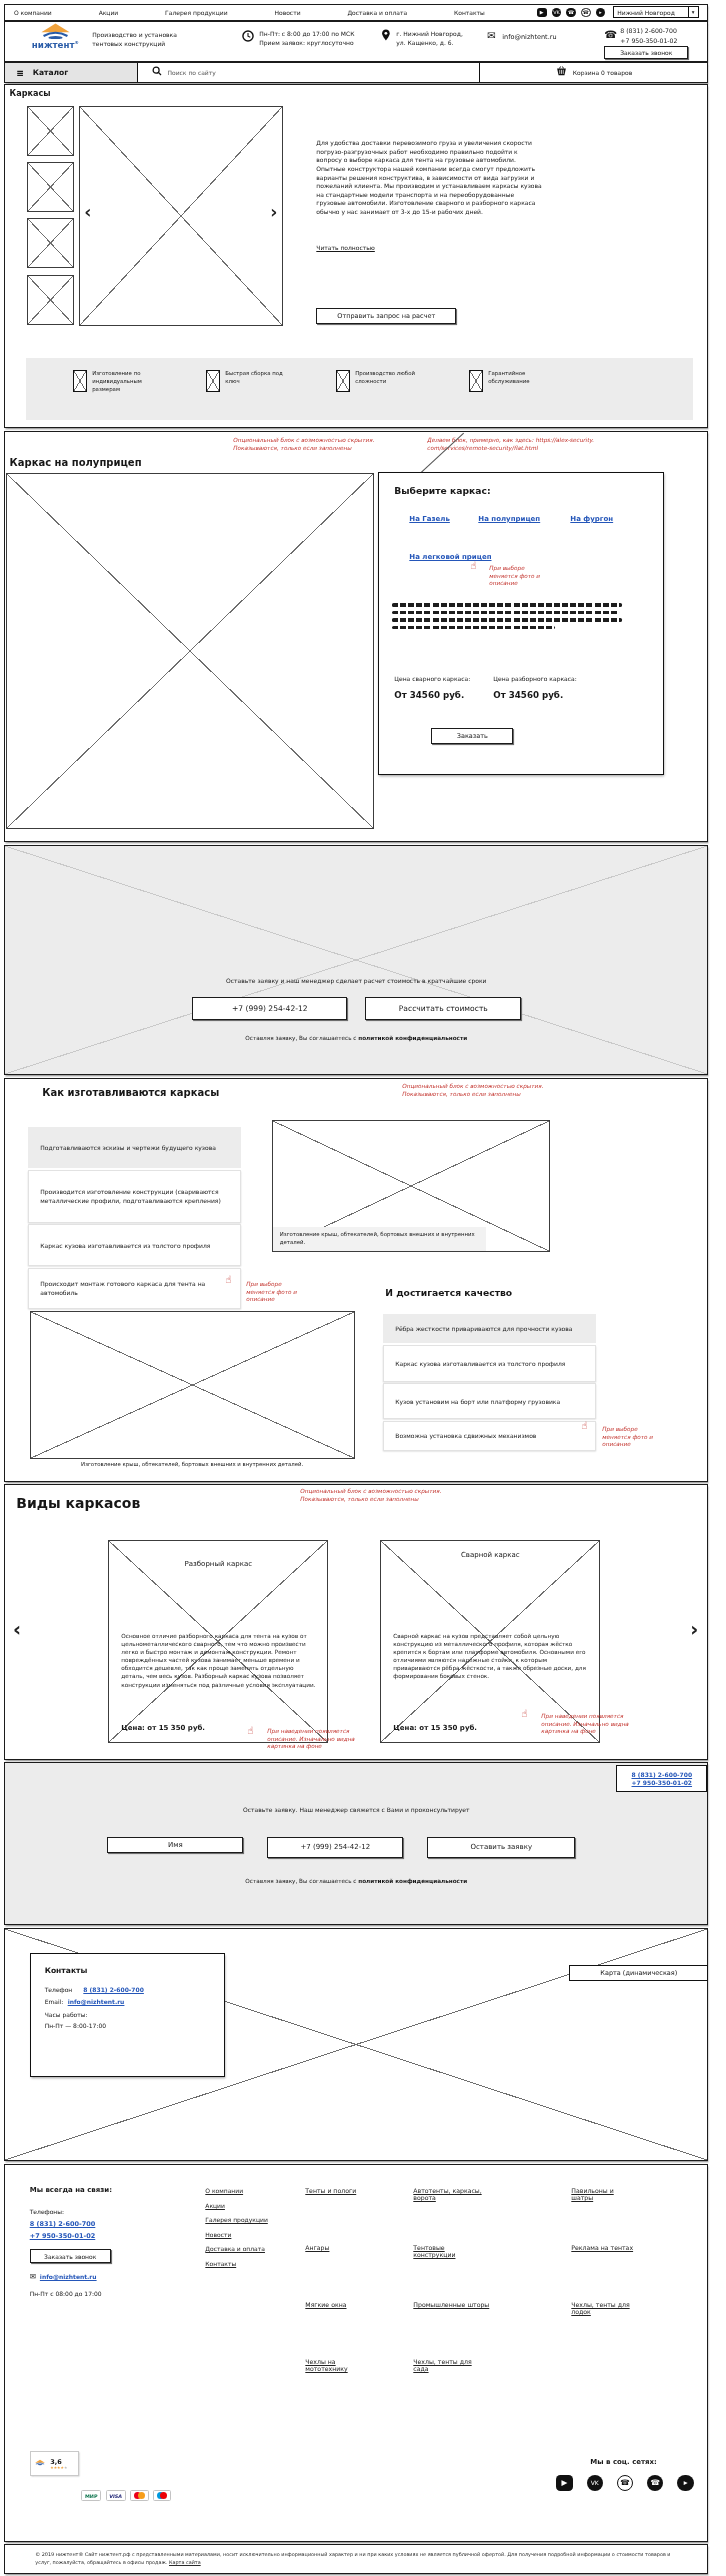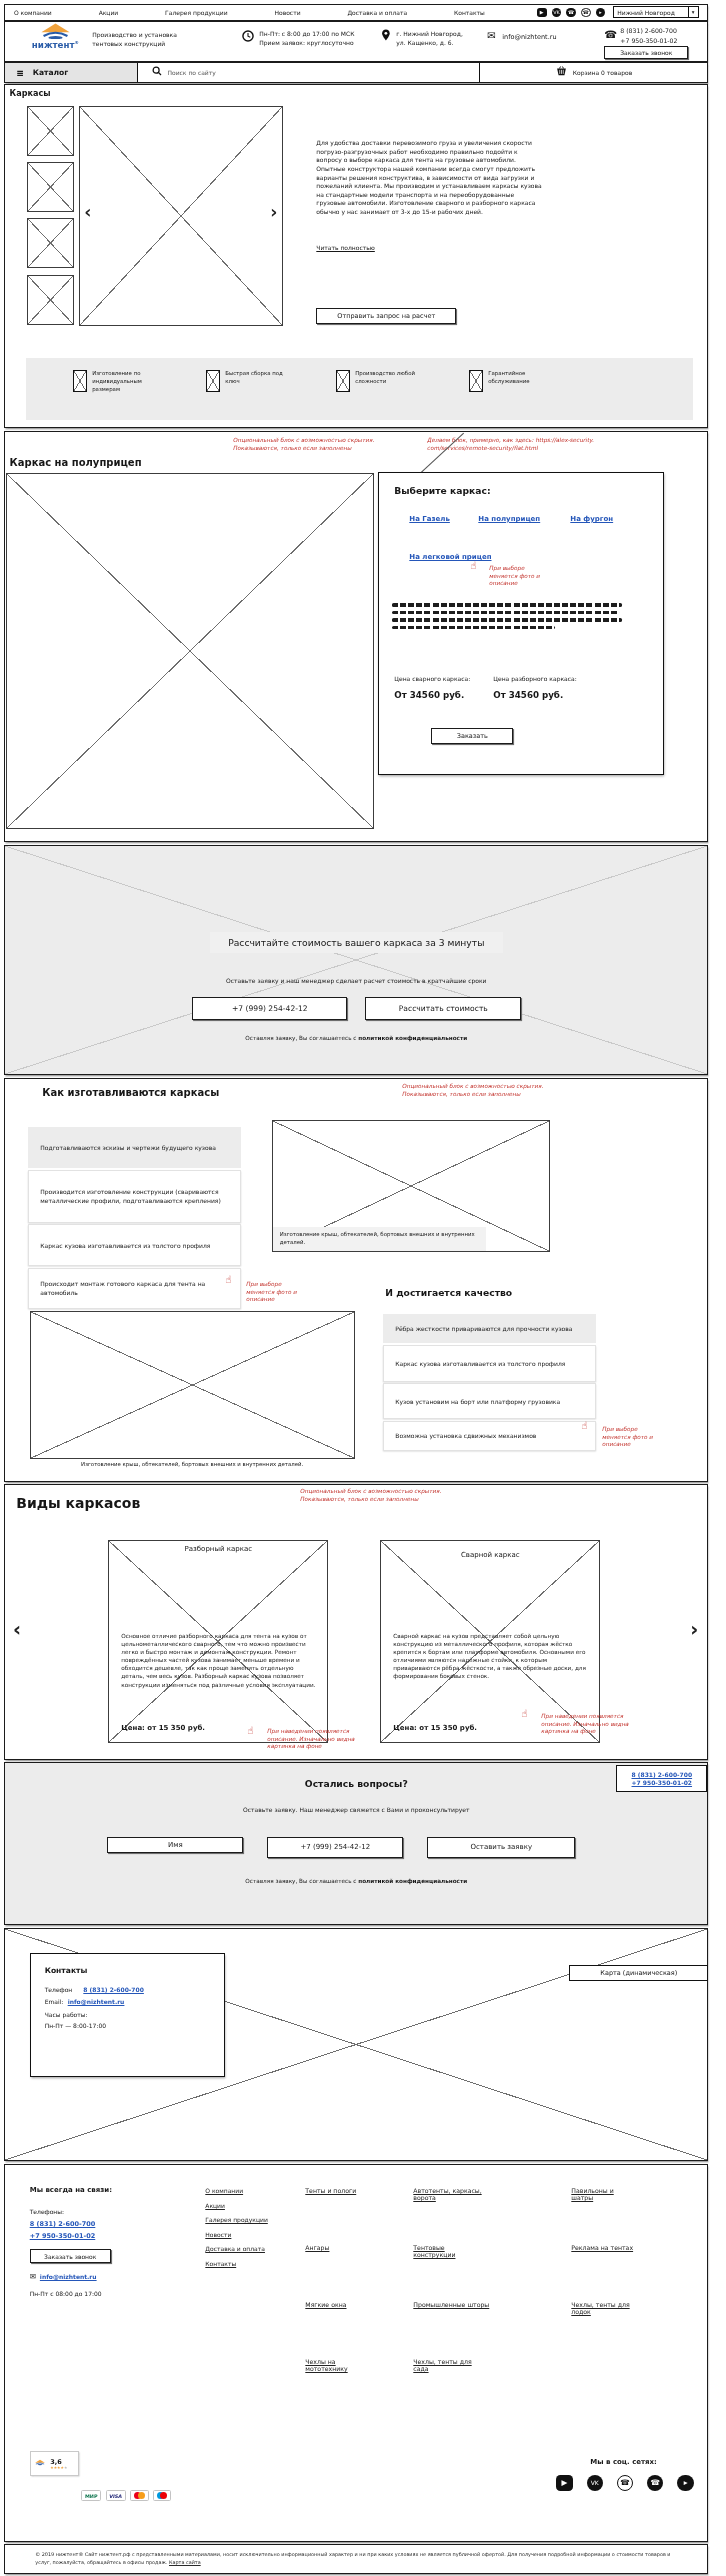--- a/index.html
+++ b/index.html
@@ -174,23 +174,20 @@
       <div class="abs" style="left:15px;top:202px;font-size:6px">Цена сварного каркаса:</div>
       <div class="abs" style="left:114px;top:202px;font-size:6px">Цена разборного каркаса:</div>
       <div class="abs" style="left:15px;top:217px;font-size:8.7px;font-weight:bold">От 34560 руб.</div>
       <div class="abs" style="left:114px;top:217px;font-size:8.7px;font-weight:bold">От 34560 руб.</div>
       <div class="wbtn" style="left:52px;top:255px;width:82px;height:16.3px;font-size:6.5px">Заказать</div>
     </div>
   </div>
 
   <div class="sec gray" style="top:845px;height:230px">
     <div class="abs xbgfill" style="inset:0"></div>
-    <div class="abs" style="left:0;right:0;top:86px;text-align:center">
-      <span style="display:inline-block;background:#f0f0f0;padding:4.9px 18.4px;font-size:9.2px">Рассчитайте стоимость вашего каркаса за 3 минуты</span>
-    </div>
     <div class="abs" style="left:0;right:0;top:131px;text-align:center;font-size:6px">Оставьте заявку и наш менеджер сделает расчет стоимость в кратчайшие сроки</div>
     <div class="wbtn" style="left:187px;top:151px;width:155px;height:23px;font-size:7.6px">+7 (999) 254-42-12</div>
     <div class="wbtn" style="left:360px;top:151px;width:156px;height:23px;font-size:7.6px">Рассчитать стоимость</div>
     <div class="abs" style="left:0;right:0;top:189px;text-align:center;font-size:5.7px">
       <span>Оставляя заявку, Вы соглашаетесь с</span> <span style="font-weight:bold">политикой конфиденциальности</span>
     </div>
   </div>
 
   <div class="sec" style="top:1078px;height:404px">
     <div class="abs" style="left:37px;top:7.6px;font-size:10px;font-weight:bold">Как изготавливаются каркасы</div>
@@ -220,42 +217,41 @@
     <div class="note" style="left:597px;top:347px;width:57px">При выборе меняется фото и описание</div>
   </div>
 
   <div class="sec" style="top:1484px;height:276px">
     <div class="abs" style="left:11px;top:9.8px;font-size:14px;font-weight:bold">Виды каркасов</div>
     <div class="note" style="left:295px;top:3.3px;width:157px">Опциональный блок с возможностью скрытия. Показываются, только если заполнены</div>
     <span class="chev" style="left:7.6px;top:135px;font-size:19.5px">‹</span>
     <span class="chev" style="left:685px;top:135px;font-size:19.5px">›</span>
 
     <div class="tcard xfill" style="left:103px;top:55px">
-      <div class="abs" style="left:0;right:0;top:4px;text-align:center;font-size:7px">Разборный каркас</div>
+      <div class="abs" style="left:0;right:0;top:19px;text-align:center;font-size:7px">Разборный каркас</div>
       <div class="abs" style="left:12px;top:91px;width:197px;font-size:5.7px;line-height:1.42">Основное отличие разборного каркаса для тента на кузов от цельнометаллического сварного, тем что можно произвести легко и быстро монтаж и демонтаж конструкции. Ремонт повреждённых частей кузова занимает меньше времени и обходится дешевле, так как проще заменить отдельную деталь, чем весь кузов. Разборный каркас кузова позволяет конструкции изменяться под различные условия эксплуатации.</div>
       <div class="abs" style="left:12px;top:183px;font-size:7px;font-weight:bold">Цена: от 15 350 руб.</div>
     </div>
     <span class="cursor" style="left:242px;top:240px">☝</span>
     <div class="note" style="left:262px;top:243px;width:100px">При наведении появляется описание. Изначально видна картинка на фоне</div>
 
     <div class="tcard xfill" style="left:375px;top:55px">
       <div class="abs" style="left:0;right:0;top:9.8px;text-align:center;font-size:7px">Сварной каркас</div>
       <div class="abs" style="left:12px;top:91px;width:197px;font-size:5.7px;line-height:1.42">Сварной каркас на кузов представляет собой цельную конструкцию из металлического профиля, которая жёстко крепится к бортам или платформе автомобиля. Основными его отличиями являются надёжные стойки, к которым привариваются рёбра жёсткости, а также обрезные доски, для формирования боковых стенок.</div>
       <div class="abs" style="left:12px;top:183px;font-size:7px;font-weight:bold">Цена: от 15 350 руб.</div>
     </div>
     <span class="cursor" style="left:516px;top:223px">☝</span>
     <div class="note" style="left:536px;top:228px;width:98px">При наведении появляется описание. Изначально видна картинка на фоне</div>
   </div>
 
   <div class="sec gray" style="top:1762px;height:163px">
     <div class="abs" style="left:611px;top:2.2px;width:91px;height:27px;background:#fff;border:1.1px solid #111;display:flex;flex-direction:column;align-items:center;justify-content:center;gap:1.1px">
       <span class="blue" style="font-size:6px">8 (831) 2-600-700</span>
       <span class="blue" style="font-size:6px">+7 950-350-01-02</span>
     </div>
-    <div class="abs" style="left:0;right:0;top:15px;text-align:center;font-size:9.2px;font-weight:bold">Остались вопросы?</div>
     <div class="abs" style="left:0;right:0;top:43px;text-align:center;font-size:6px">Оставьте заявку. Наш менеджер свяжется с Вами и проконсультирует</div>
     <div class="wbtn" style="left:102px;top:74px;width:136px;height:16px;font-size:7px">Имя</div>
     <div class="wbtn" style="left:262px;top:74px;width:136px;height:20.6px;font-size:7px">+7 (999) 254-42-12</div>
     <div class="wbtn" style="left:422px;top:74px;width:148px;height:20.6px;font-size:7px">Оставить заявку</div>
     <div class="abs" style="left:0;right:0;top:115px;text-align:center;font-size:5.7px">
       <span>Оставляя заявку, Вы соглашаетесь с</span> <span style="font-weight:bold">политикой конфиденциальности</span>
     </div>
   </div>
 
   <div class="sec xfill" style="top:1928px;height:233px">

